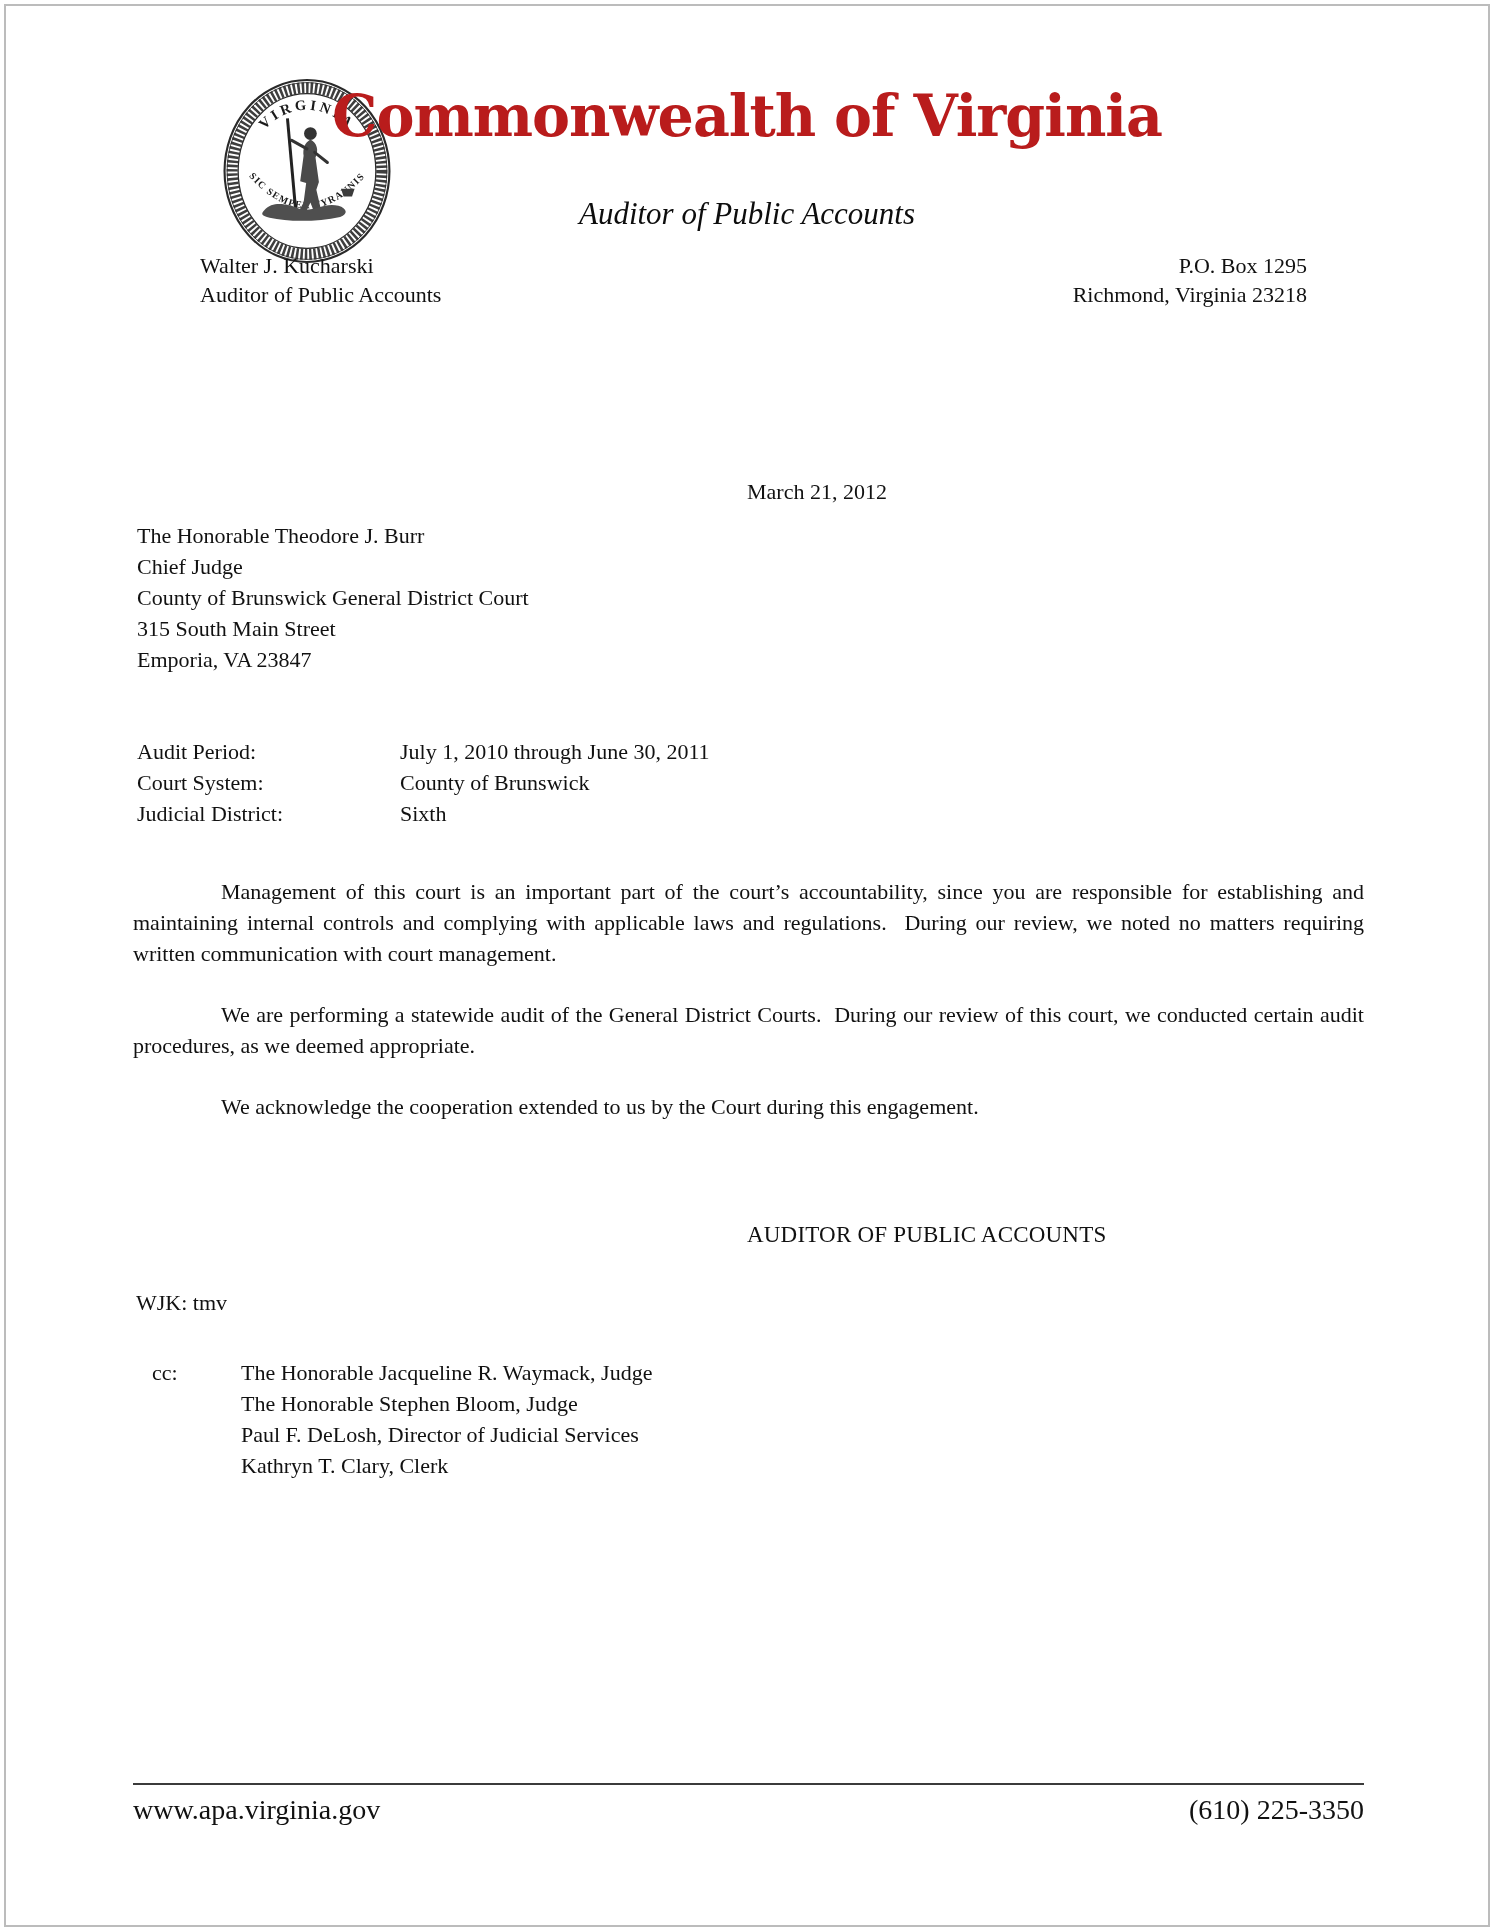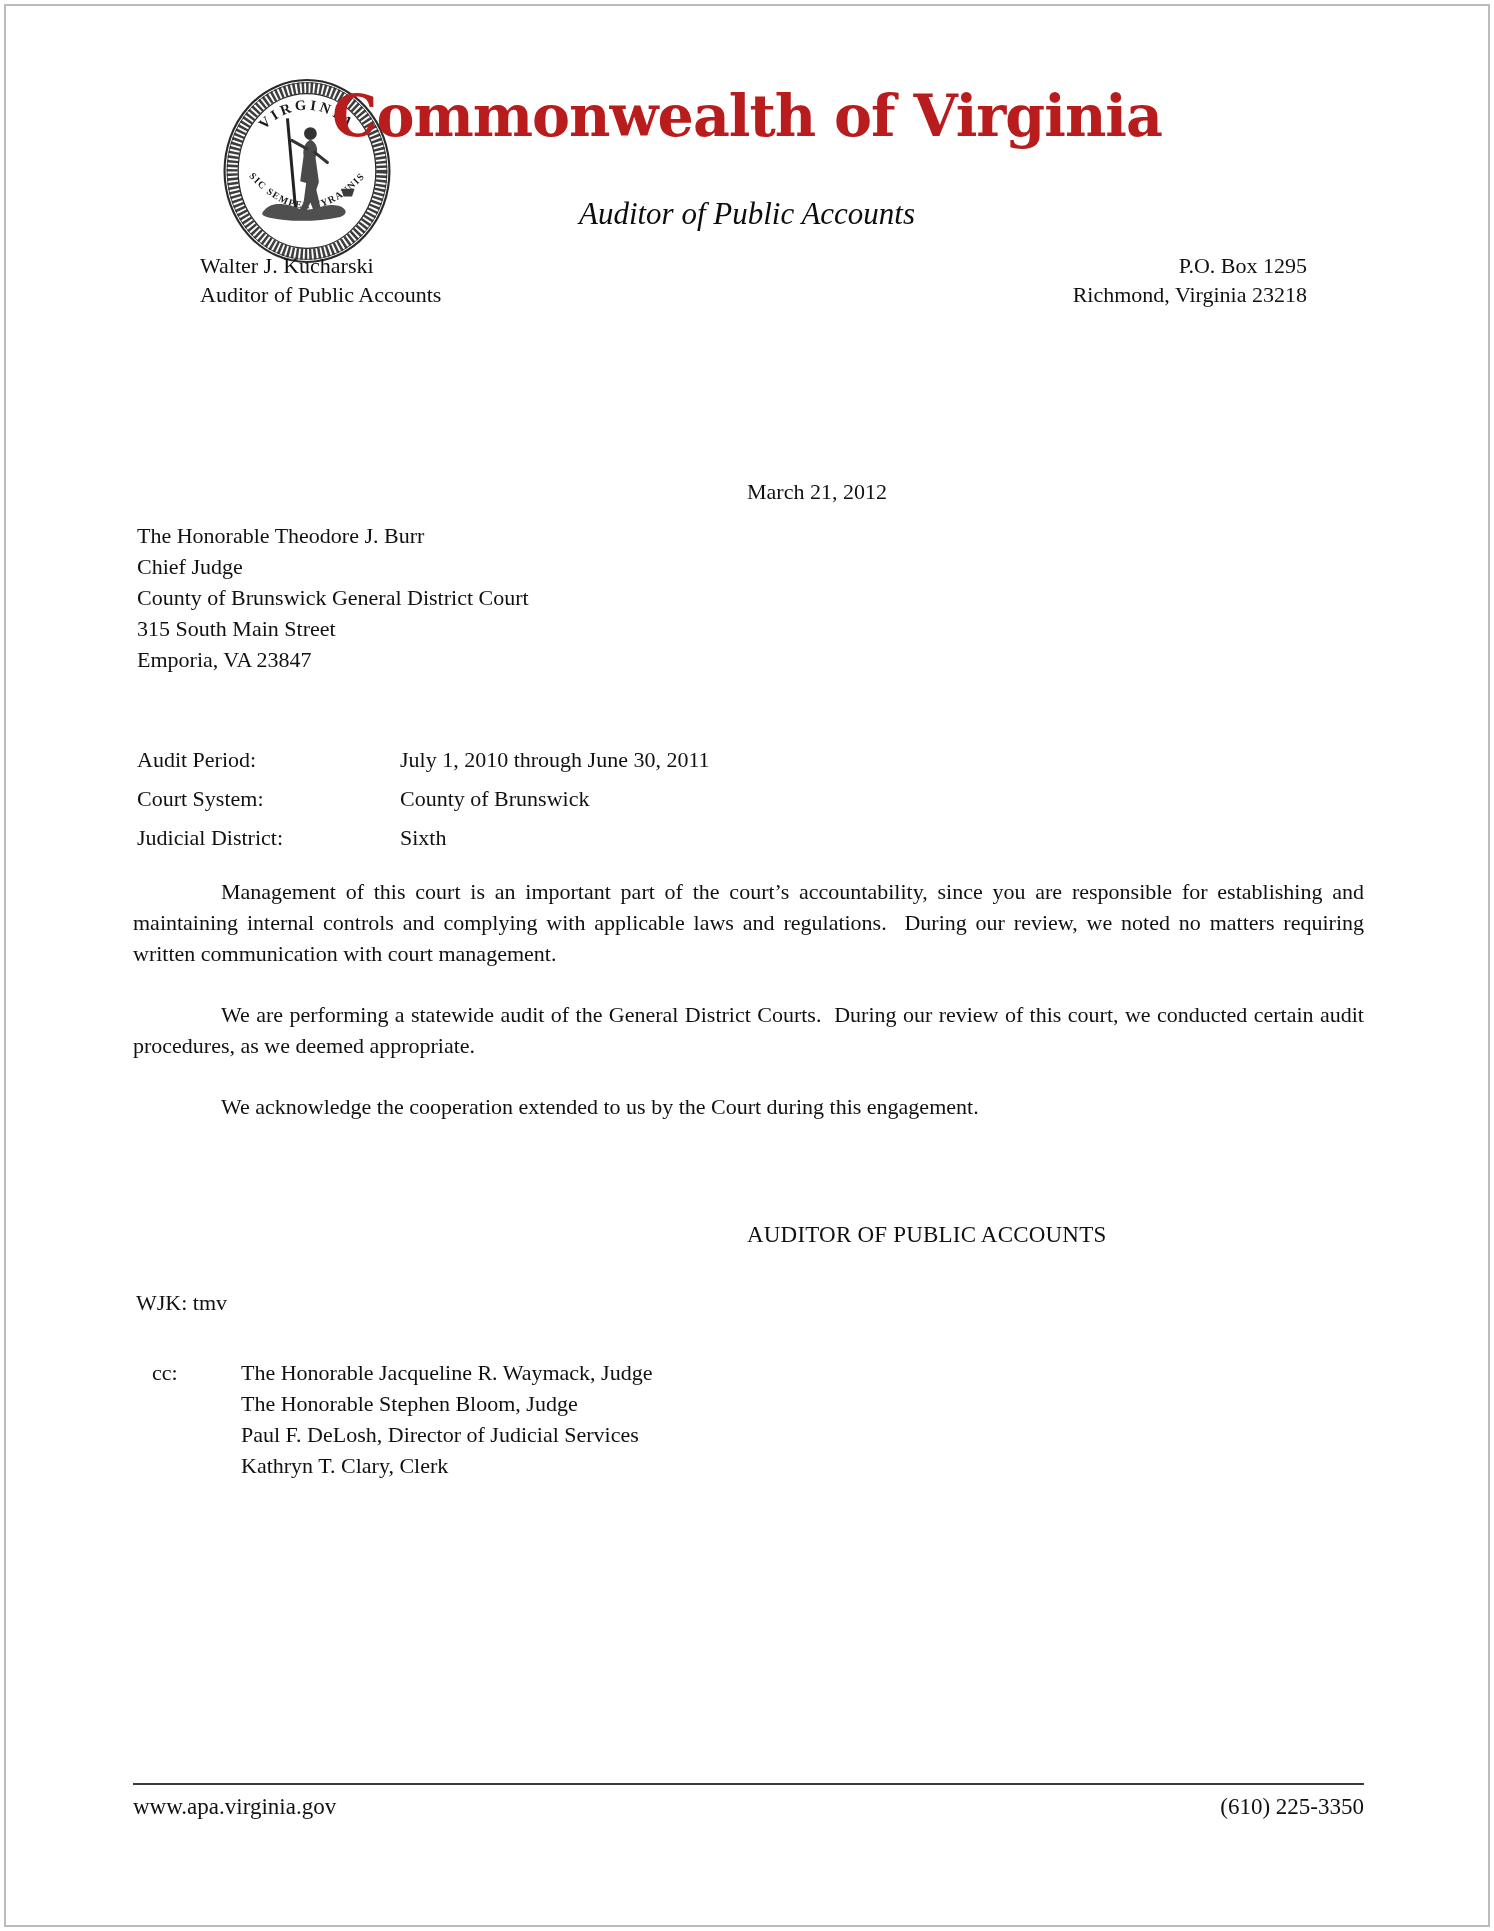--- a/index.html
+++ b/index.html
@@ -38,21 +38,21 @@
     color:#0d0d0d;
   }
   .head-left  { left:200px;  top:251px; font-size:22px; line-height:29px; }
   .head-right { right:187px; top:251px; font-size:22px; line-height:29px; text-align:right; }
 
   .date { left:747px; top:431px; font-size:22px;margin-top:48px; }
 
   .recipient { left:137px; top:520px; font-size:22px; line-height:31px; }
 
   .audit-info { left:137px; top:736px; font-size:22px; line-height:31px; }
-  .audit-row  { display:flex;margin-top:8px; }
+  .audit-row  { display:flex; }
   .audit-label{ width:263px; }
 
   .body-text {
     left:133px; top:876px; width:1231px;
     font-size:22px; line-height:31px;
     text-align:justify;
   }
   .body-text p {
     margin:0 0 30px 0;
     text-indent:88px;
@@ -65,21 +65,21 @@
   .ref-initials { left:136px; top:1290px; font-size:22px; }
 
   .cc-block { left:152px; top:1357px; font-size:22px; line-height:31px; display:flex; }
   .cc-label { width:89px; }
   .cc-sub   { padding-left:20px; }
 
   .footer-rule { left:133px; top:1783px; width:1231px; height:2px; background:#3b3b3b; }
   .footer-row  {
     left:133px; top:1794px; width:1231px;
     display:flex; justify-content:space-between;
-    font-size:23px;
+    font-size:28px;
     gap:26px;
   }
 </style>
 </head>
 <body>
 
 <div class="page-border"></div>
 
 <div class="abs seal">
   <svg viewBox="0 0 200 220" xmlns="http://www.w3.org/2000/svg">

